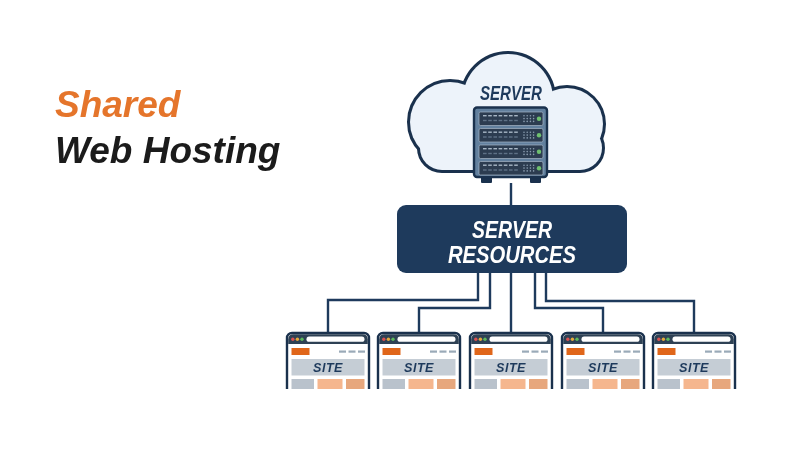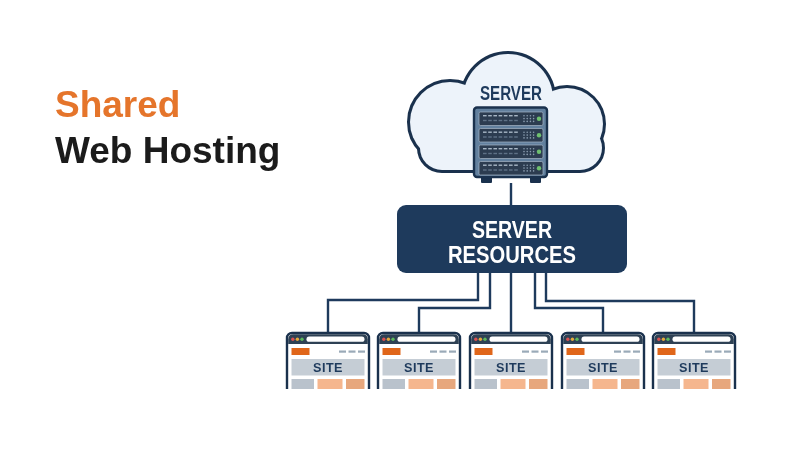--- a/index.html
+++ b/index.html
@@ -1,17 +1,17 @@
 <!DOCTYPE html>
 <html style="--orange: #E5752B; --heading: #1B1B1B; --navy: #1E3A5C; --outline: #1A314D; --cloudFill: #EDF3FA; --rackCase: #62809E; --rackUnit: #2C3C50; --slotLight: #A7B6C5; --slotDim: #5E7186; --dotGrid: #8A9CAF; --led: #6FC06F; --barNavy: #2E4154; --dotRed: #D95050; --dotYellow: #E2A93C; --dotGreen: #5CB85C; --logoOrange: #E0661A; --banner: #C5CDD5; --blockGray: #B9C2CC; --blockPeach: #F5B68E; --blockPeachDark: #E7A77D; --lineGray: #9AAAB8; --white: #FFFFFF;"><head>
 <meta charset="utf-8">
 <style>
   html,body{margin:0;padding:0;background:#fff;}
   .stage{position:relative;width:800px;height:389px;background:#fff;overflow:hidden;
-         font-family:"Liberation Sans",sans-serif;}
+         font-family:"Liberation Sans",sans-serif;font-style:italic;}
   svg text{font-family:"Liberation Sans",sans-serif;}
   .t-heading1{font-size:37px;font-weight:bold;fill:var(--orange);}
   .t-heading2{font-size:37px;font-weight:bold;fill:var(--heading);}
   .t-cloud-label{font-size:20px;font-weight:bold;fill:var(--navy);}
   .t-box-label{font-size:23px;font-weight:bold;fill:var(--white);}
   .t-site-label{font-size:13px;font-weight:bold;fill:var(--navy);letter-spacing:.5px;}
   .cloud-stroke{fill:var(--cloudFill);stroke:var(--outline);stroke-width:6;}
   .cloud-fill{fill:var(--cloudFill);}
   .rack-case{fill:var(--rackCase);stroke:var(--outline);stroke-width:2.4;}
   .rack-unit-body{fill:var(--rackUnit);stroke:var(--slotLight);stroke-width:.7;}

